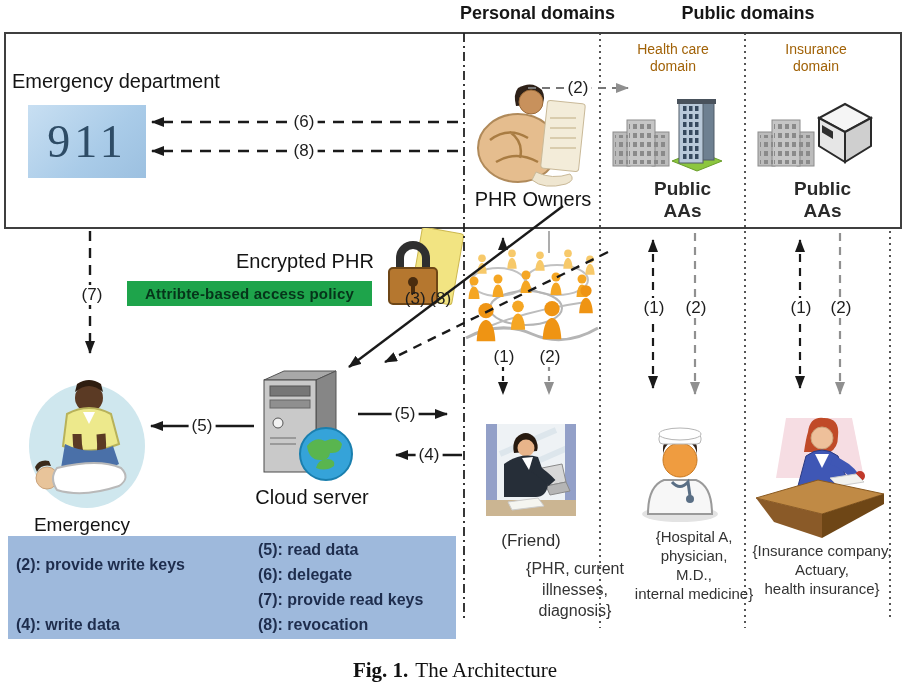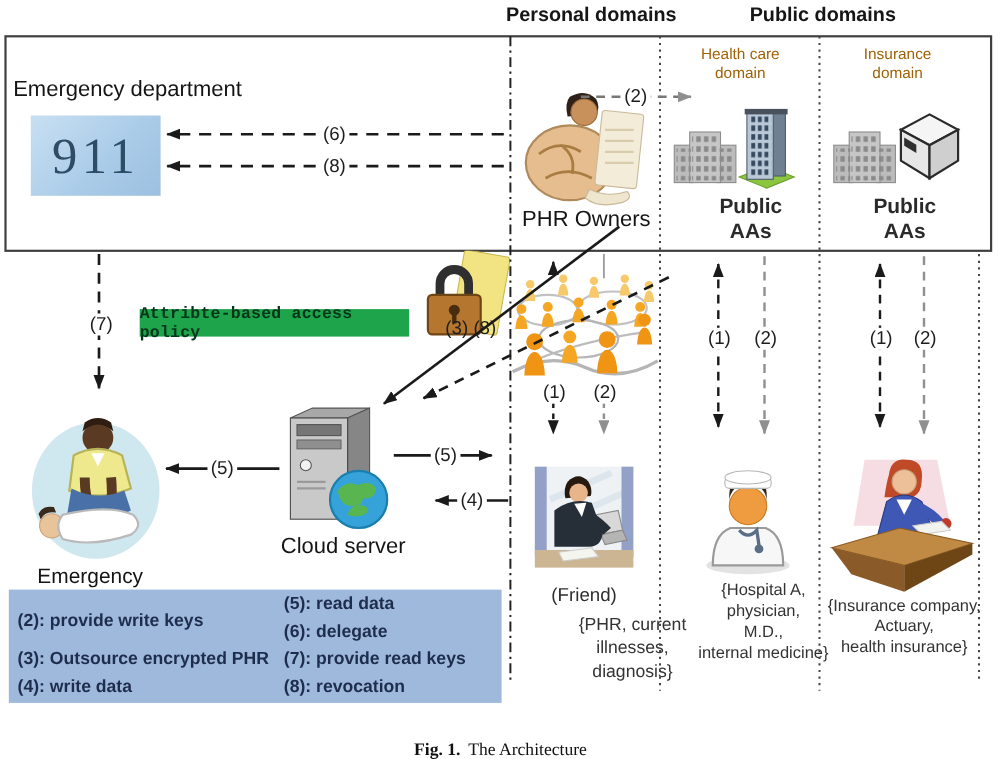--- a/index.html
+++ b/index.html
@@ -12,26 +12,26 @@
   .lbl20{font-size:20px;font-weight:500;color:#141414;}
   .lbl19{font-size:19px;font-weight:500;color:#141414;line-height:22px;}
   .dom{font-size:14px;font-weight:500;color:#a16207;line-height:17px;}
   .aas{font-size:19px;font-weight:600;color:#2a2a2a;line-height:22px;}
   .alabel{font-size:17px;font-weight:500;color:#1d1d1d;background:#fff;padding:0 3px;
           transform:translate(-50%,-50%);white-space:nowrap;line-height:20px;}
   .nine11{background:linear-gradient(135deg,#c8dff2 0%,#a9cbe8 60%,#9cc0e0 100%);
           display:flex;align-items:center;justify-content:center;
           font-family:"Liberation Serif",serif;font-size:46px;color:#2e4c66;letter-spacing:4px;}
   .banner{background:#1ea44b;display:flex;align-items:center;justify-content:center;
-          font-size:15px;font-weight:700;color:#06341a;letter-spacing:.2px;font-family:Liberation Mono, monospace;}
+          font-size:15px;font-weight:700;color:#06341a;letter-spacing:.2px;}
   .legend{background:#9eb9dc;}
   .legend .it{position:absolute;font-size:16px;font-weight:600;color:#1e2d4d;white-space:nowrap;}
   .attrs{font-size:15px;color:#333;line-height:19px;}
   .attrs2{font-size:16px;color:#333;line-height:21px;padding-left:48px;}
-  .cap{font-family:"Liberation Serif",serif;font-size:16px;color:#111;margin-top:15px;}
+  .cap{font-family:"Liberation Serif",serif;font-size:21px;color:#111;}
   .cap b{margin-right:7px;}
   svg{display:block;}
 </style>
 </head>
 <body>
 
 <div id="stage">
 
   <div class="abs ctr hdr" style="left:450px;top:3px;width:175px;">Personal domains</div>
   <div class="abs ctr hdr" style="left:663px;top:3px;width:170px;">Public domains</div>
@@ -107,20 +107,21 @@
     <polygon points="29,3 55,17 29,31 3,17" fill="#f5f5f5" stroke="#2a2a2a" stroke-width="2"></polygon>
     <polygon points="3,17 3,45 29,61 29,31" fill="#e6e6e6" stroke="#2a2a2a" stroke-width="2"></polygon>
     <polygon points="55,17 55,45 29,61 29,31" fill="#cfcfcf" stroke="#2a2a2a" stroke-width="2"></polygon>
     <polygon points="6,24 17,30.5 17,38 6,31.5" fill="#2f2f2f"></polygon>
   </svg>
   <div class="abs ctr aas" style="left:780px;top:178px;width:85px;">
     <div>Public</div>
     <div>AAs</div>
   </div>
 
+  <div class="abs lbl20" style="left:236px;top:250px;">Encrypted PHR</div>
   <svg class="abs" style="left:384px;top:228px;" width="80" height="82" viewBox="0 0 80 82">
     <rect x="32" y="2" width="42" height="72" rx="3" fill="#f2e482" stroke="#cdb84f" transform="rotate(10 53 38)"></rect>
     <path d="M16,42 v-12 a13,13 0 0 1 26,0 v12" fill="none" stroke="#2f2f2f" stroke-width="8"></path>
     <rect x="5" y="40" width="48" height="36" rx="4" fill="#b5772f" stroke="#6e4616" stroke-width="2"></rect>
     <circle cx="29" cy="54" r="5" fill="#4a2c0e"></circle>
       <rect x="27" y="56" width="4" height="10" fill="#4a2c0e"></rect>
   </svg>
   <div class="abs banner" style="left:127px;top:281px;width:245px;height:25px;">Attribte-based access policy</div>
 
   <svg class="abs" style="left:460px;top:240px;" width="142" height="112" viewBox="0 0 142 112">
@@ -177,21 +178,20 @@
     <circle cx="28" cy="57" r="5" fill="#f2f2f2" stroke="#555"></circle>
     <path d="M20,72 h26 M20,78 h26" stroke="#9a9a9a" stroke-width="2"></path>
     <circle cx="76" cy="88" r="26" fill="#35a3d9" stroke="#1a7fae" stroke-width="2"></circle>
     <path d="M57,80 q8,-10 18,-5 q12,-5 17,3 q-1,10 -12,9 q-1,8 -10,7 q-11,0 -13,-14z" fill="#59b54f"></path>
     <path d="M66,102 q10,4 18,-2 q2,-6 -6,-7 q-10,0 -12,9z" fill="#59b54f"></path>
   </svg>
   <div class="abs ctr lbl20" style="left:248px;top:486px;width:128px;">Cloud server</div>
 
   <div class="abs legend" style="left:8px;top:536px;width:448px;height:103px;">
     <div class="it" style="left:8px;top:20px;">(2): provide write keys</div>
-    <div class="it" style="left:8px;top:55px;">(3): Outsource encrypted PHR</div>
     <div class="it" style="left:8px;top:80px;">(4): write data</div>
     <div class="it" style="left:250px;top:5px;">(5): read data</div>
     <div class="it" style="left:250px;top:30px;">(6): delegate</div>
     <div class="it" style="left:250px;top:55px;">(7): provide read keys</div>
     <div class="it" style="left:250px;top:80px;">(8): revocation</div>
   </div>
 
   <svg class="abs" style="left:486px;top:424px;" width="90" height="104" viewBox="0 0 90 104">
     <rect x="0" y="0" width="90" height="82" fill="#eef2f5"></rect>
     <path d="M14,30 L70,6 M22,50 L86,22" stroke="#dde6ec" stroke-width="6"></path>

